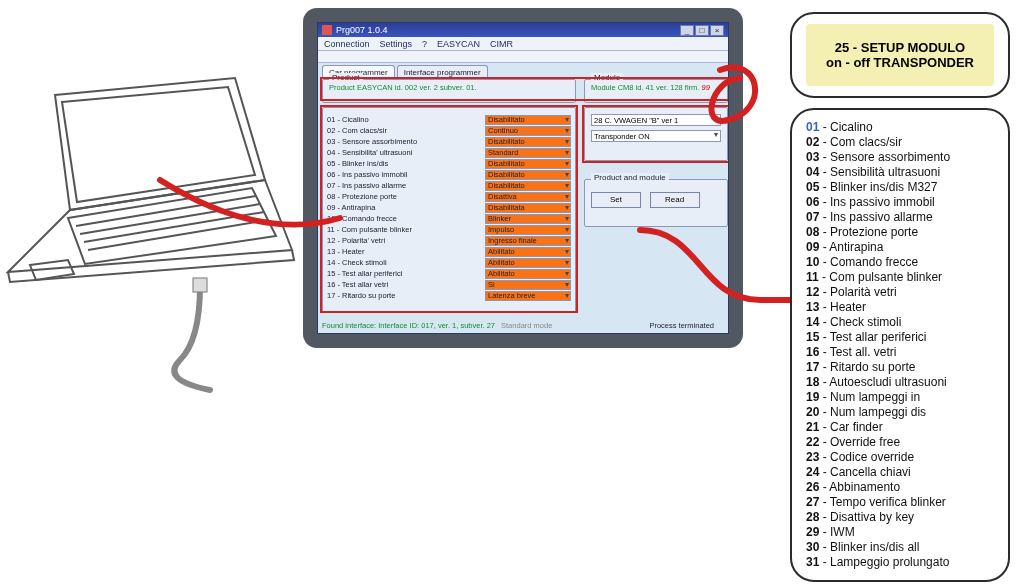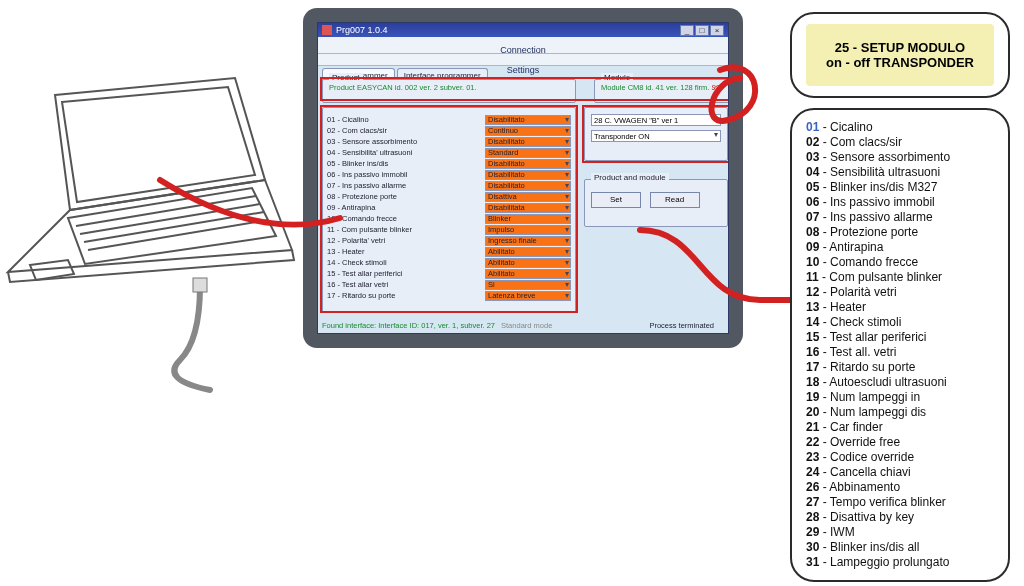--- a/index.html
+++ b/index.html
@@ -27,23 +27,22 @@
     font-size: 9px;
   }
   .titlebar .spacer { flex: 1; }
   .titlebar .win-btn {
     width: 14px; height: 11px; background: #cfd4e6; color:#222;
     border:1px solid #6679b0; margin-left: 1px; font-size:8px;
     display:flex; align-items:center; justify-content:center;
   }
   .menubar {
     height: 14px; background: #eef2f9; display:flex; align-items:center;
-    gap: 10px; padding: 8px 6px; font-size:9px; color:#203060;
+    gap: 10px; padding: 0 6px; font-size:9px; color:#203060;
     border-bottom:1px solid #a9b6d6;
-    flex-direction:column;
   }
   .toolbar {
     height: 12px; background:#eef2f9; border-bottom:1px solid #a9b6d6;
   }
   .tabs {
     height: 16px; display:flex; align-items:flex-end; padding-left:4px;
     background:#d6e7f3;
   }
   .tabs .tab {
     font-size:8px; padding:2px 6px; border:1px solid #8a97b8;
@@ -63,21 +62,21 @@
     background:#e7eef8; padding:0 3px; color:#223;
   }
   .product-info {
     position:absolute; top:3px; left:6px; right:6px; font-size:7.5px;
     color:#178a2b;
   }
 
   
   .g-product { left:0; top:0; width:254px; height:24px; }
   
-  .g-module { left:272px; top:0; width:144px; height:24px; }
+  .g-module { left:262px; top:0; width:144px; height:24px; }
   .g-module .module-txt { position:absolute; top:3px; left:6px; font-size:7.5px; color:#178a2b; width:100%; overflow:hidden; white-space:nowrap; }
   .g-module .count { color:#c00;font-style:italic; }
 
   
   .g-settings { left:0; top:28px; width:254px; height:206px; padding:6px 4px; overflow:hidden; }
   .setting-row { display:flex; align-items:center; height:11px; font-size:7.5px; color:#223; }
   .setting-row .lbl { flex:1; white-space:nowrap; overflow:hidden; }
   .setting-row .val {
     width:86px; height:10px; border:1px solid #8a97b8; background:#f97316;
     font-size:7.5px; padding:0 2px; display:flex; align-items:center;

